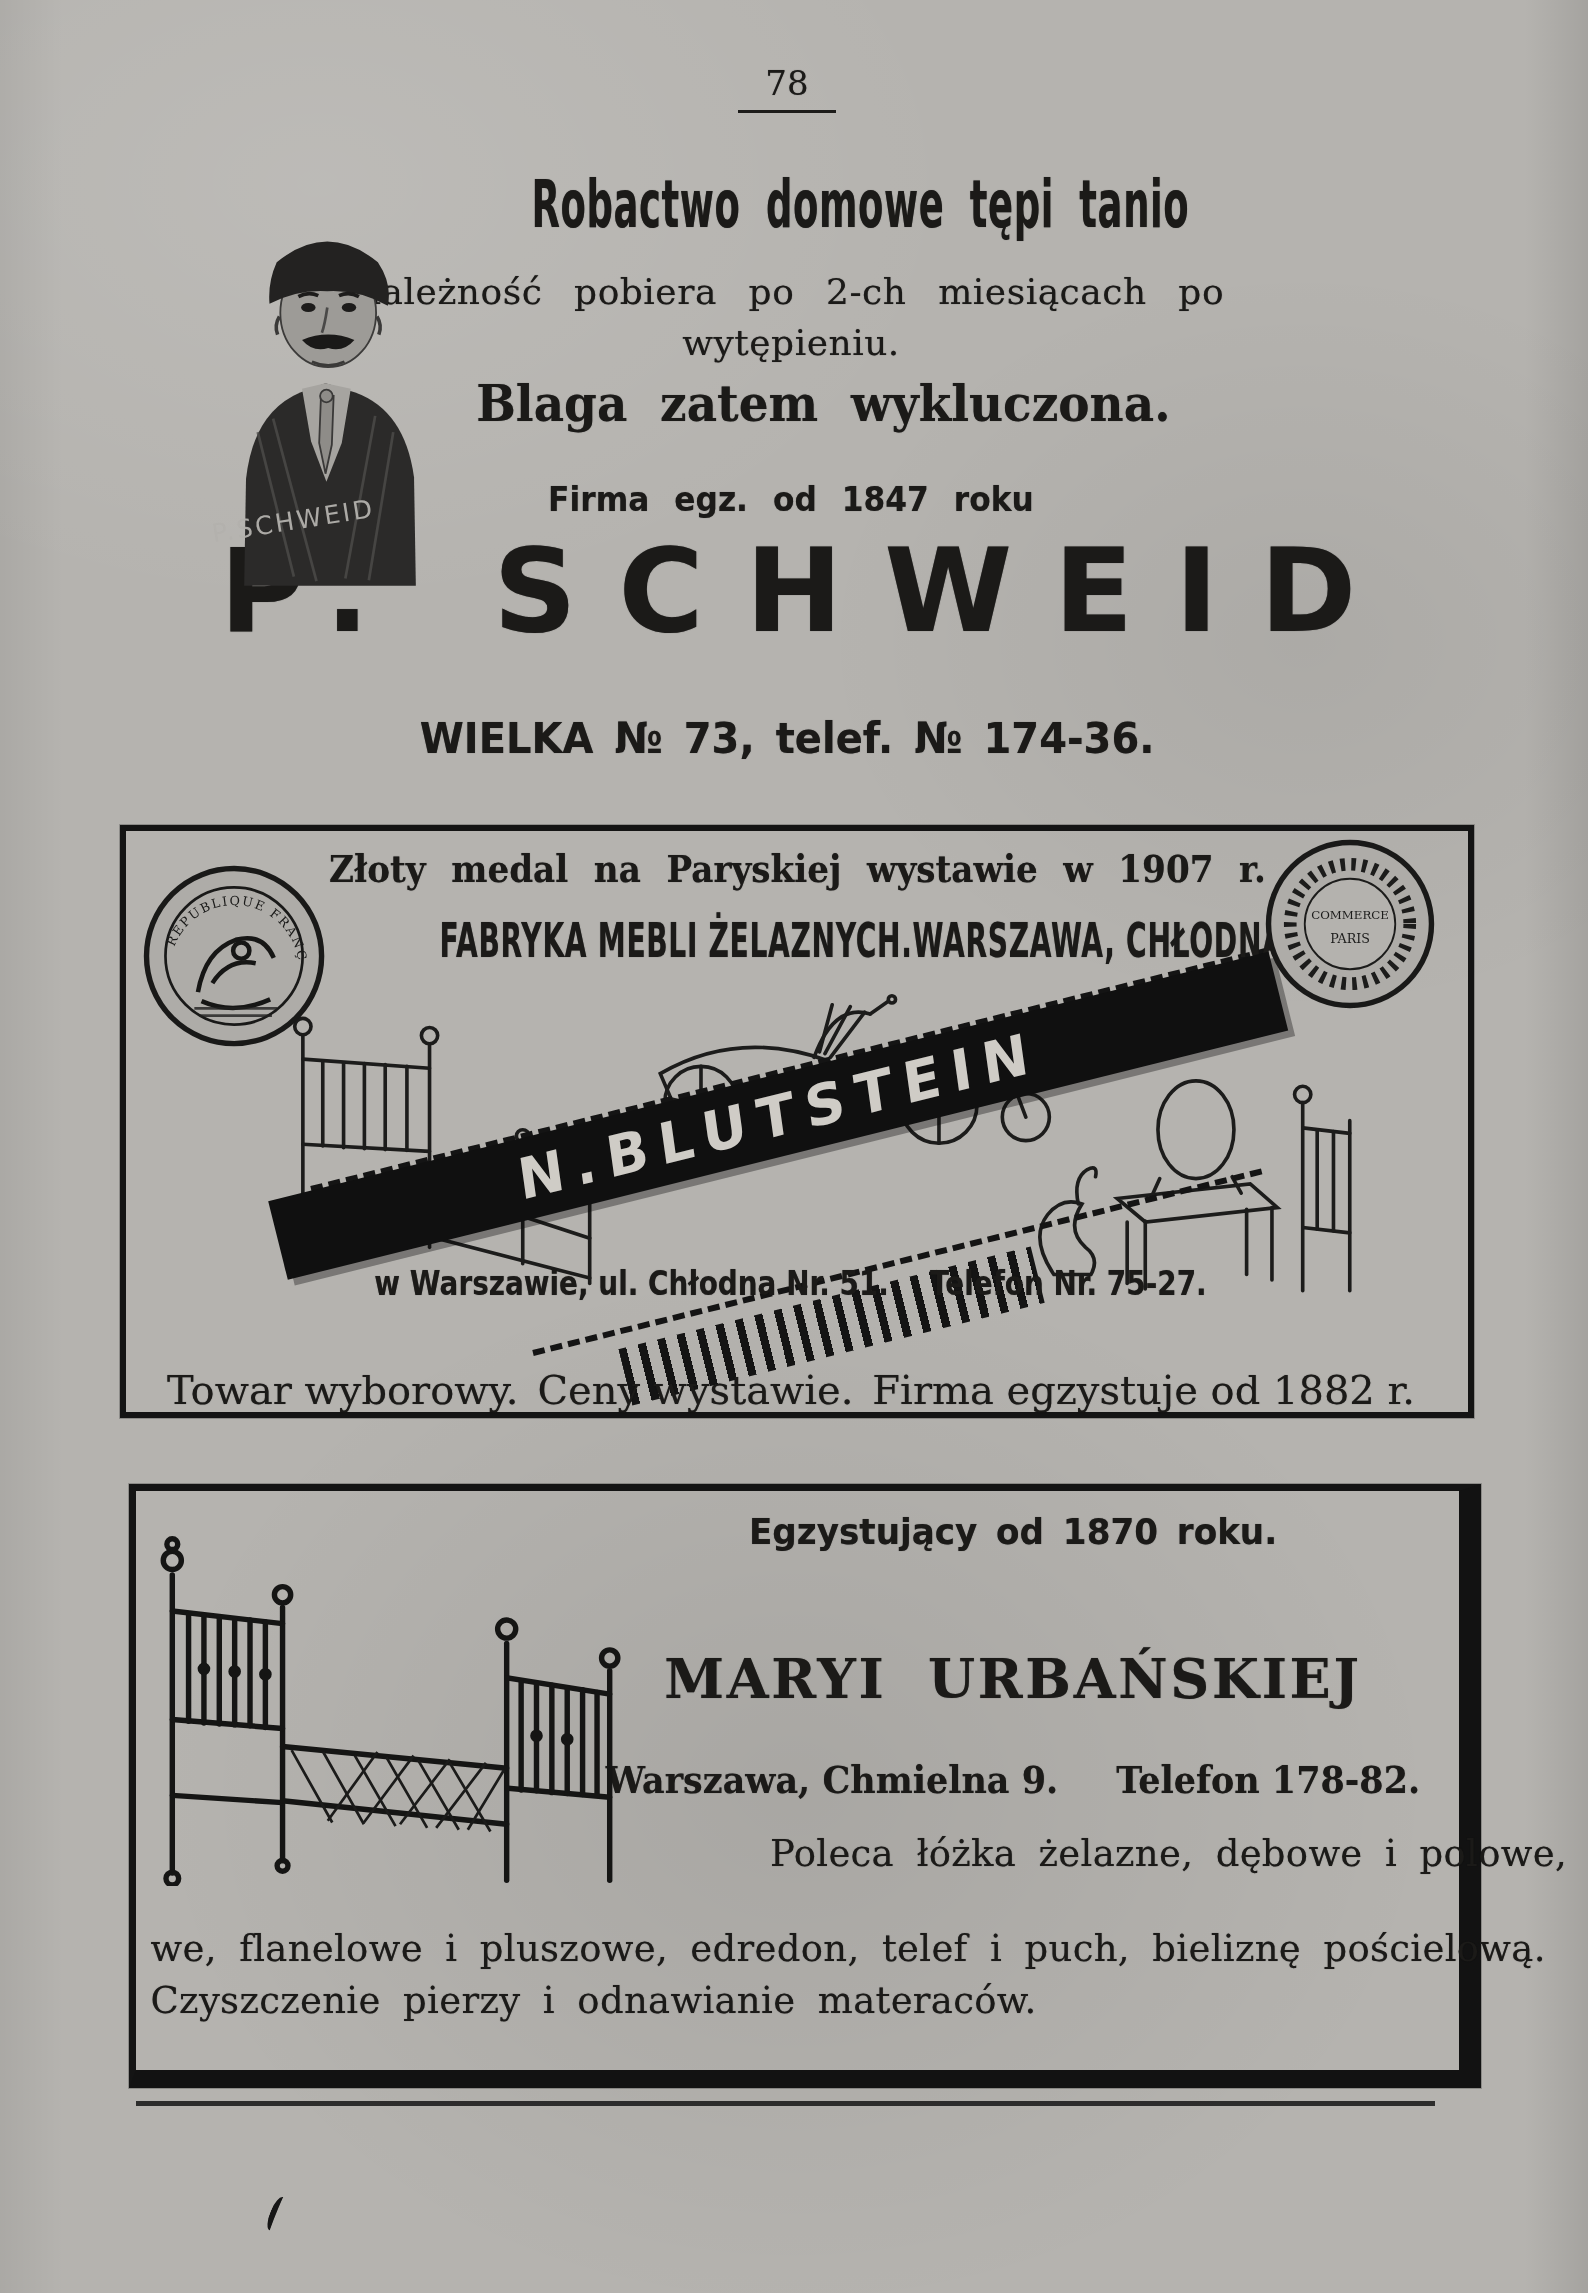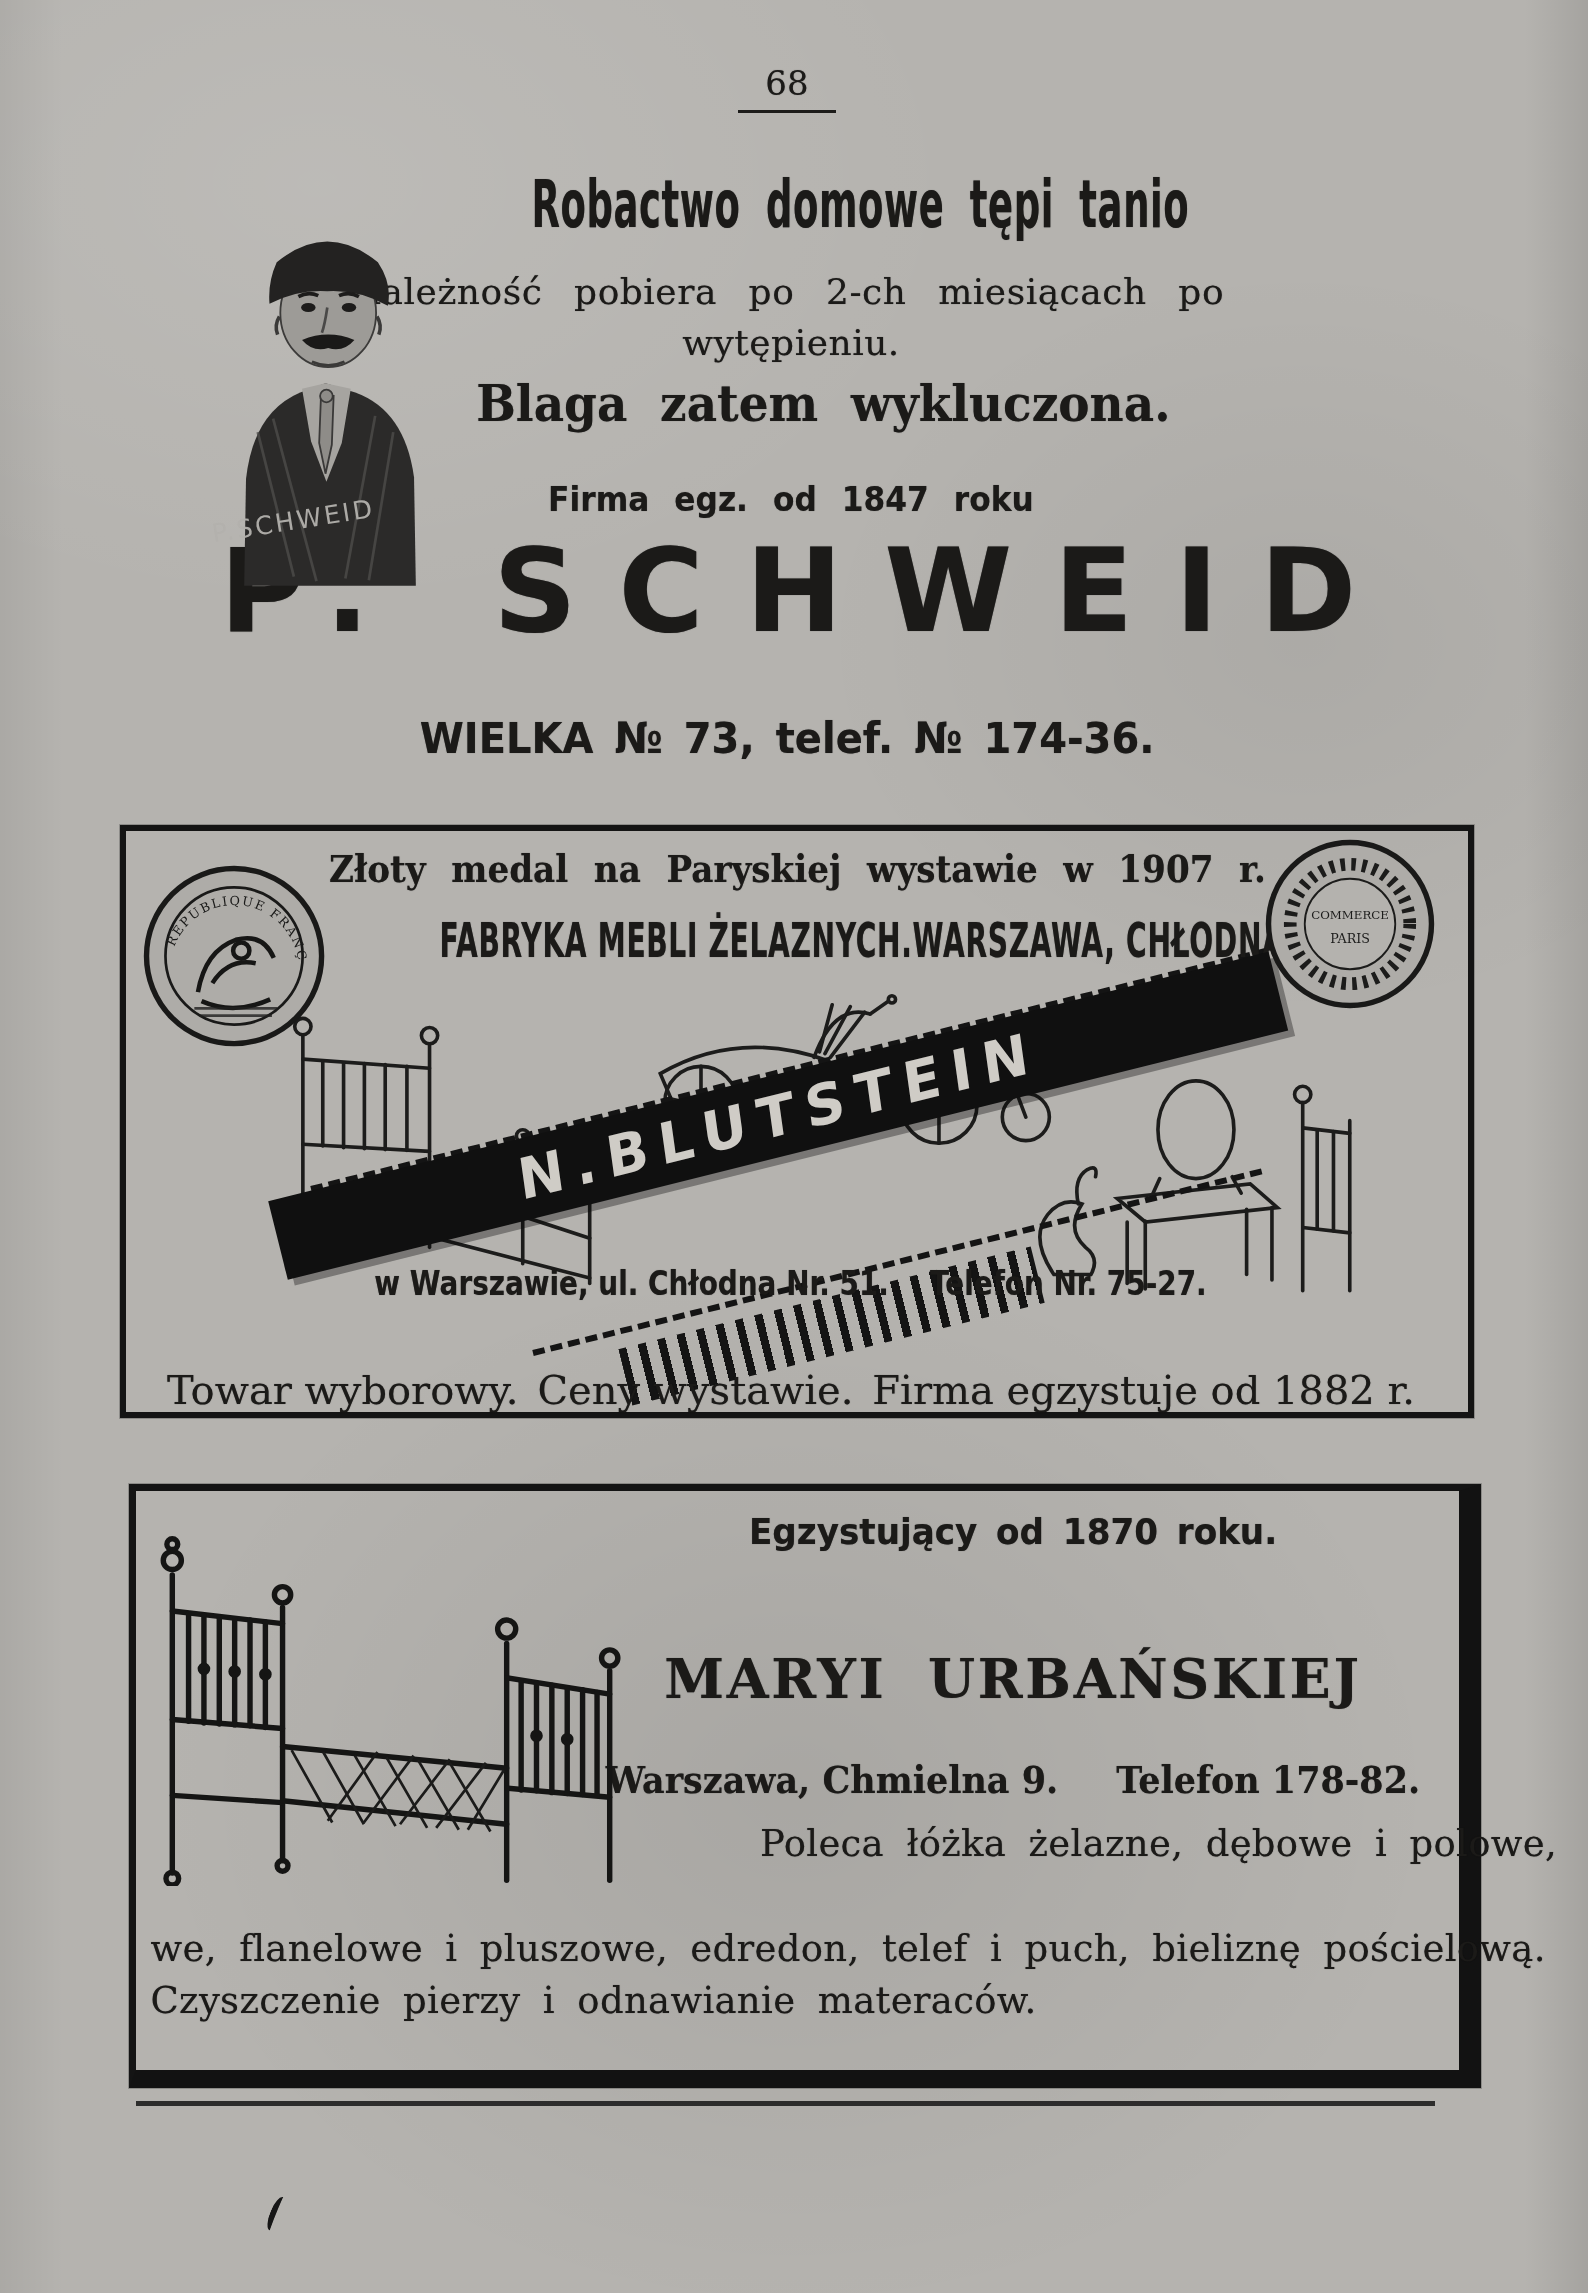--- a/index.html
+++ b/index.html
@@ -86,21 +86,21 @@
 
   .b3-underbar{left:136px;top:2101px;width:1299px;height:5.4px;background:#151515;opacity:.85;}
   .speck{left:270px;top:2196px;width:7.2px;height:36px;border-left:6.3px solid #161616;border-radius:60% 0 0 60%;transform:rotate(22deg);}
 </style>
 </head>
 <body>
 
 <div>
 
   <div class="abs pagenum-wrap">
-    <span class="pagenum serif ink">68</span>
+    <span class="pagenum serif ink">78</span>
   </div>
 
   <section>
 
     <div class="abs portrait">
       <svg width="271" height="380" viewBox="0 0 300 420">
         <path d="M60,420 L62,302 Q70,228 122,206 L150,196 L183,206 Q238,226 248,300 L250,420 Z" fill="#2b2a29"></path>
         <g stroke="#4d4c4a" stroke-width="3" opacity=".8">
           <line x1="75" y1="250" x2="115" y2="410"></line>
             <line x1="92" y1="235" x2="140" y2="415"></line>
@@ -330,21 +330,21 @@
       </div>
 
 
       <div class="abs ctr nw b3-title2 serif ink">MARYI URBAŃSKIEJ</div>
 
       <div class="abs nw b3-address serif ink">
         <span>Warszawa, Chmielna 9.</span>
         <span>Telefon 178-82.</span>
       </div>
 
-      <p class="abs nw b3-body b3-l1 serif ink" style="margin:0;">Poleca łóżka żelazne, dębowe i polowe,</p>
+      <p class="abs nw b3-body b3-l1 serif ink" style="margin:10px;">Poleca łóżka żelazne, dębowe i polowe,</p>
       <p class="abs nw b3-body b3-l3 serif ink" style="margin:0;">we, flanelowe i pluszowe, edredon, telef i puch, bieliznę pościelową.</p>
       <p class="abs nw b3-body b3-l4 serif ink" style="margin:0;text-align:center;">Czyszczenie pierzy i odnawianie materaców.</p>
 
     </div>
   </section>
 
   <div class="abs b3-underbar"></div>
   <div class="abs speck"></div>
 
 </div>

